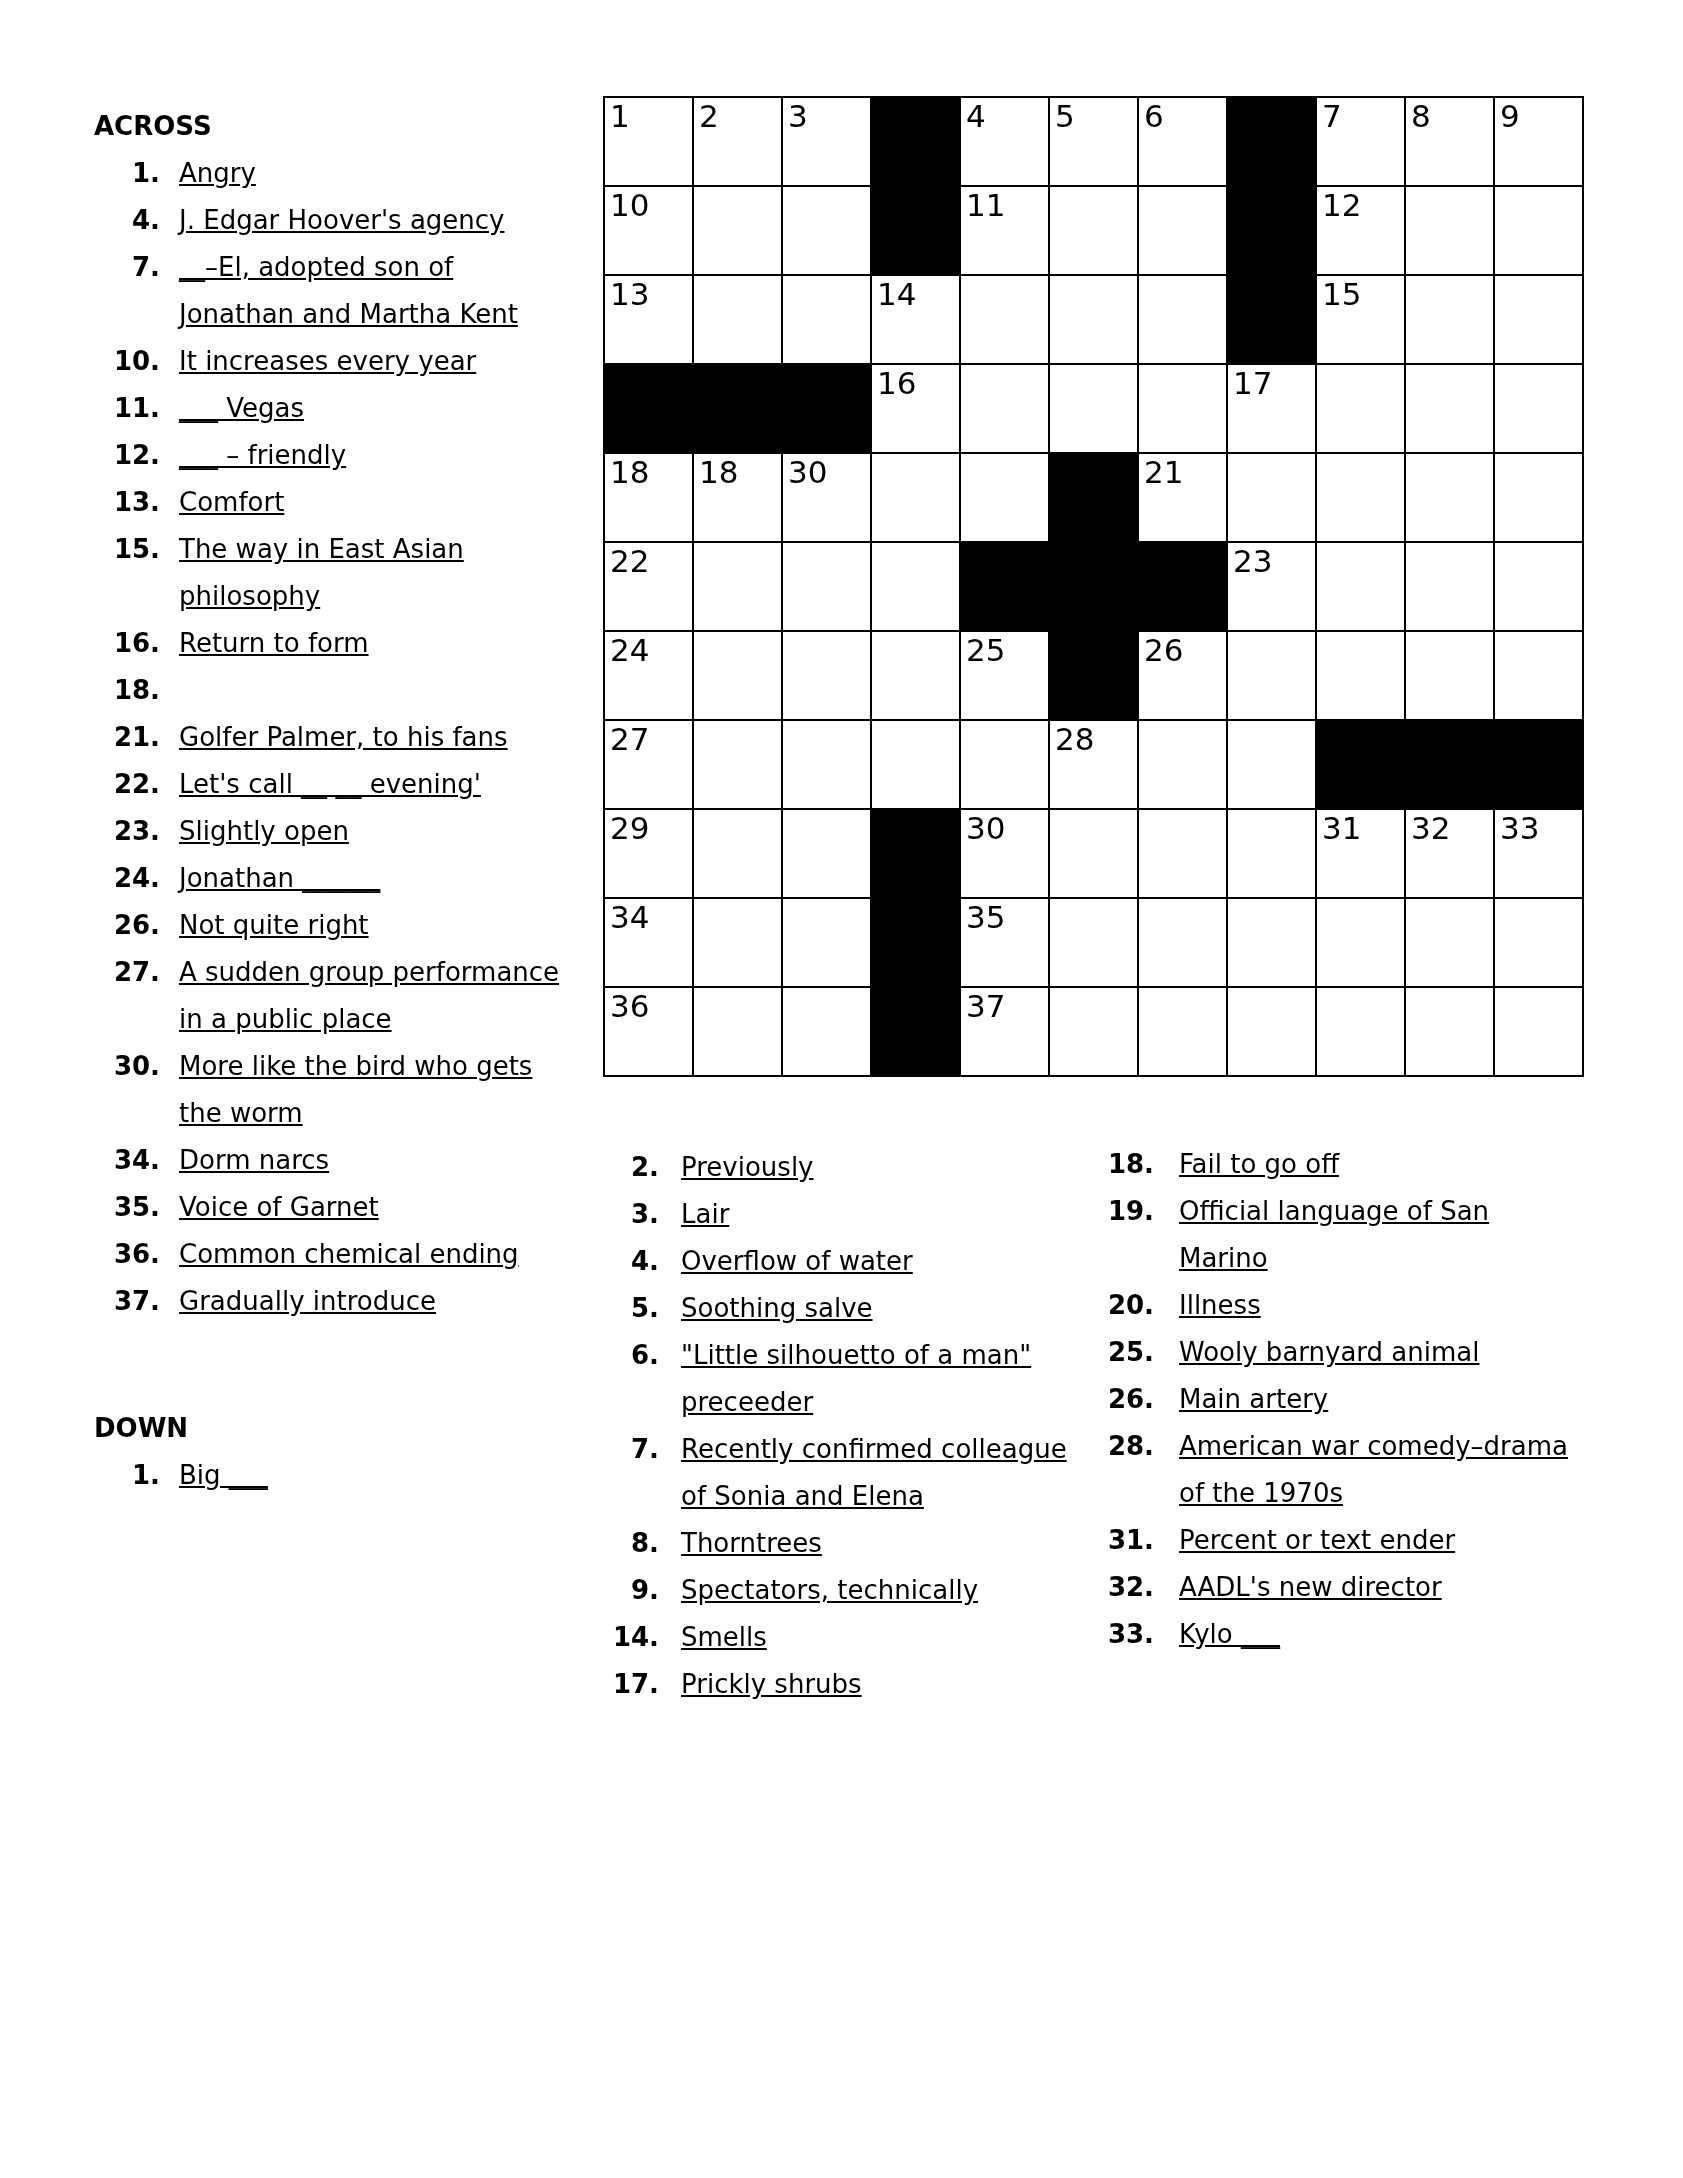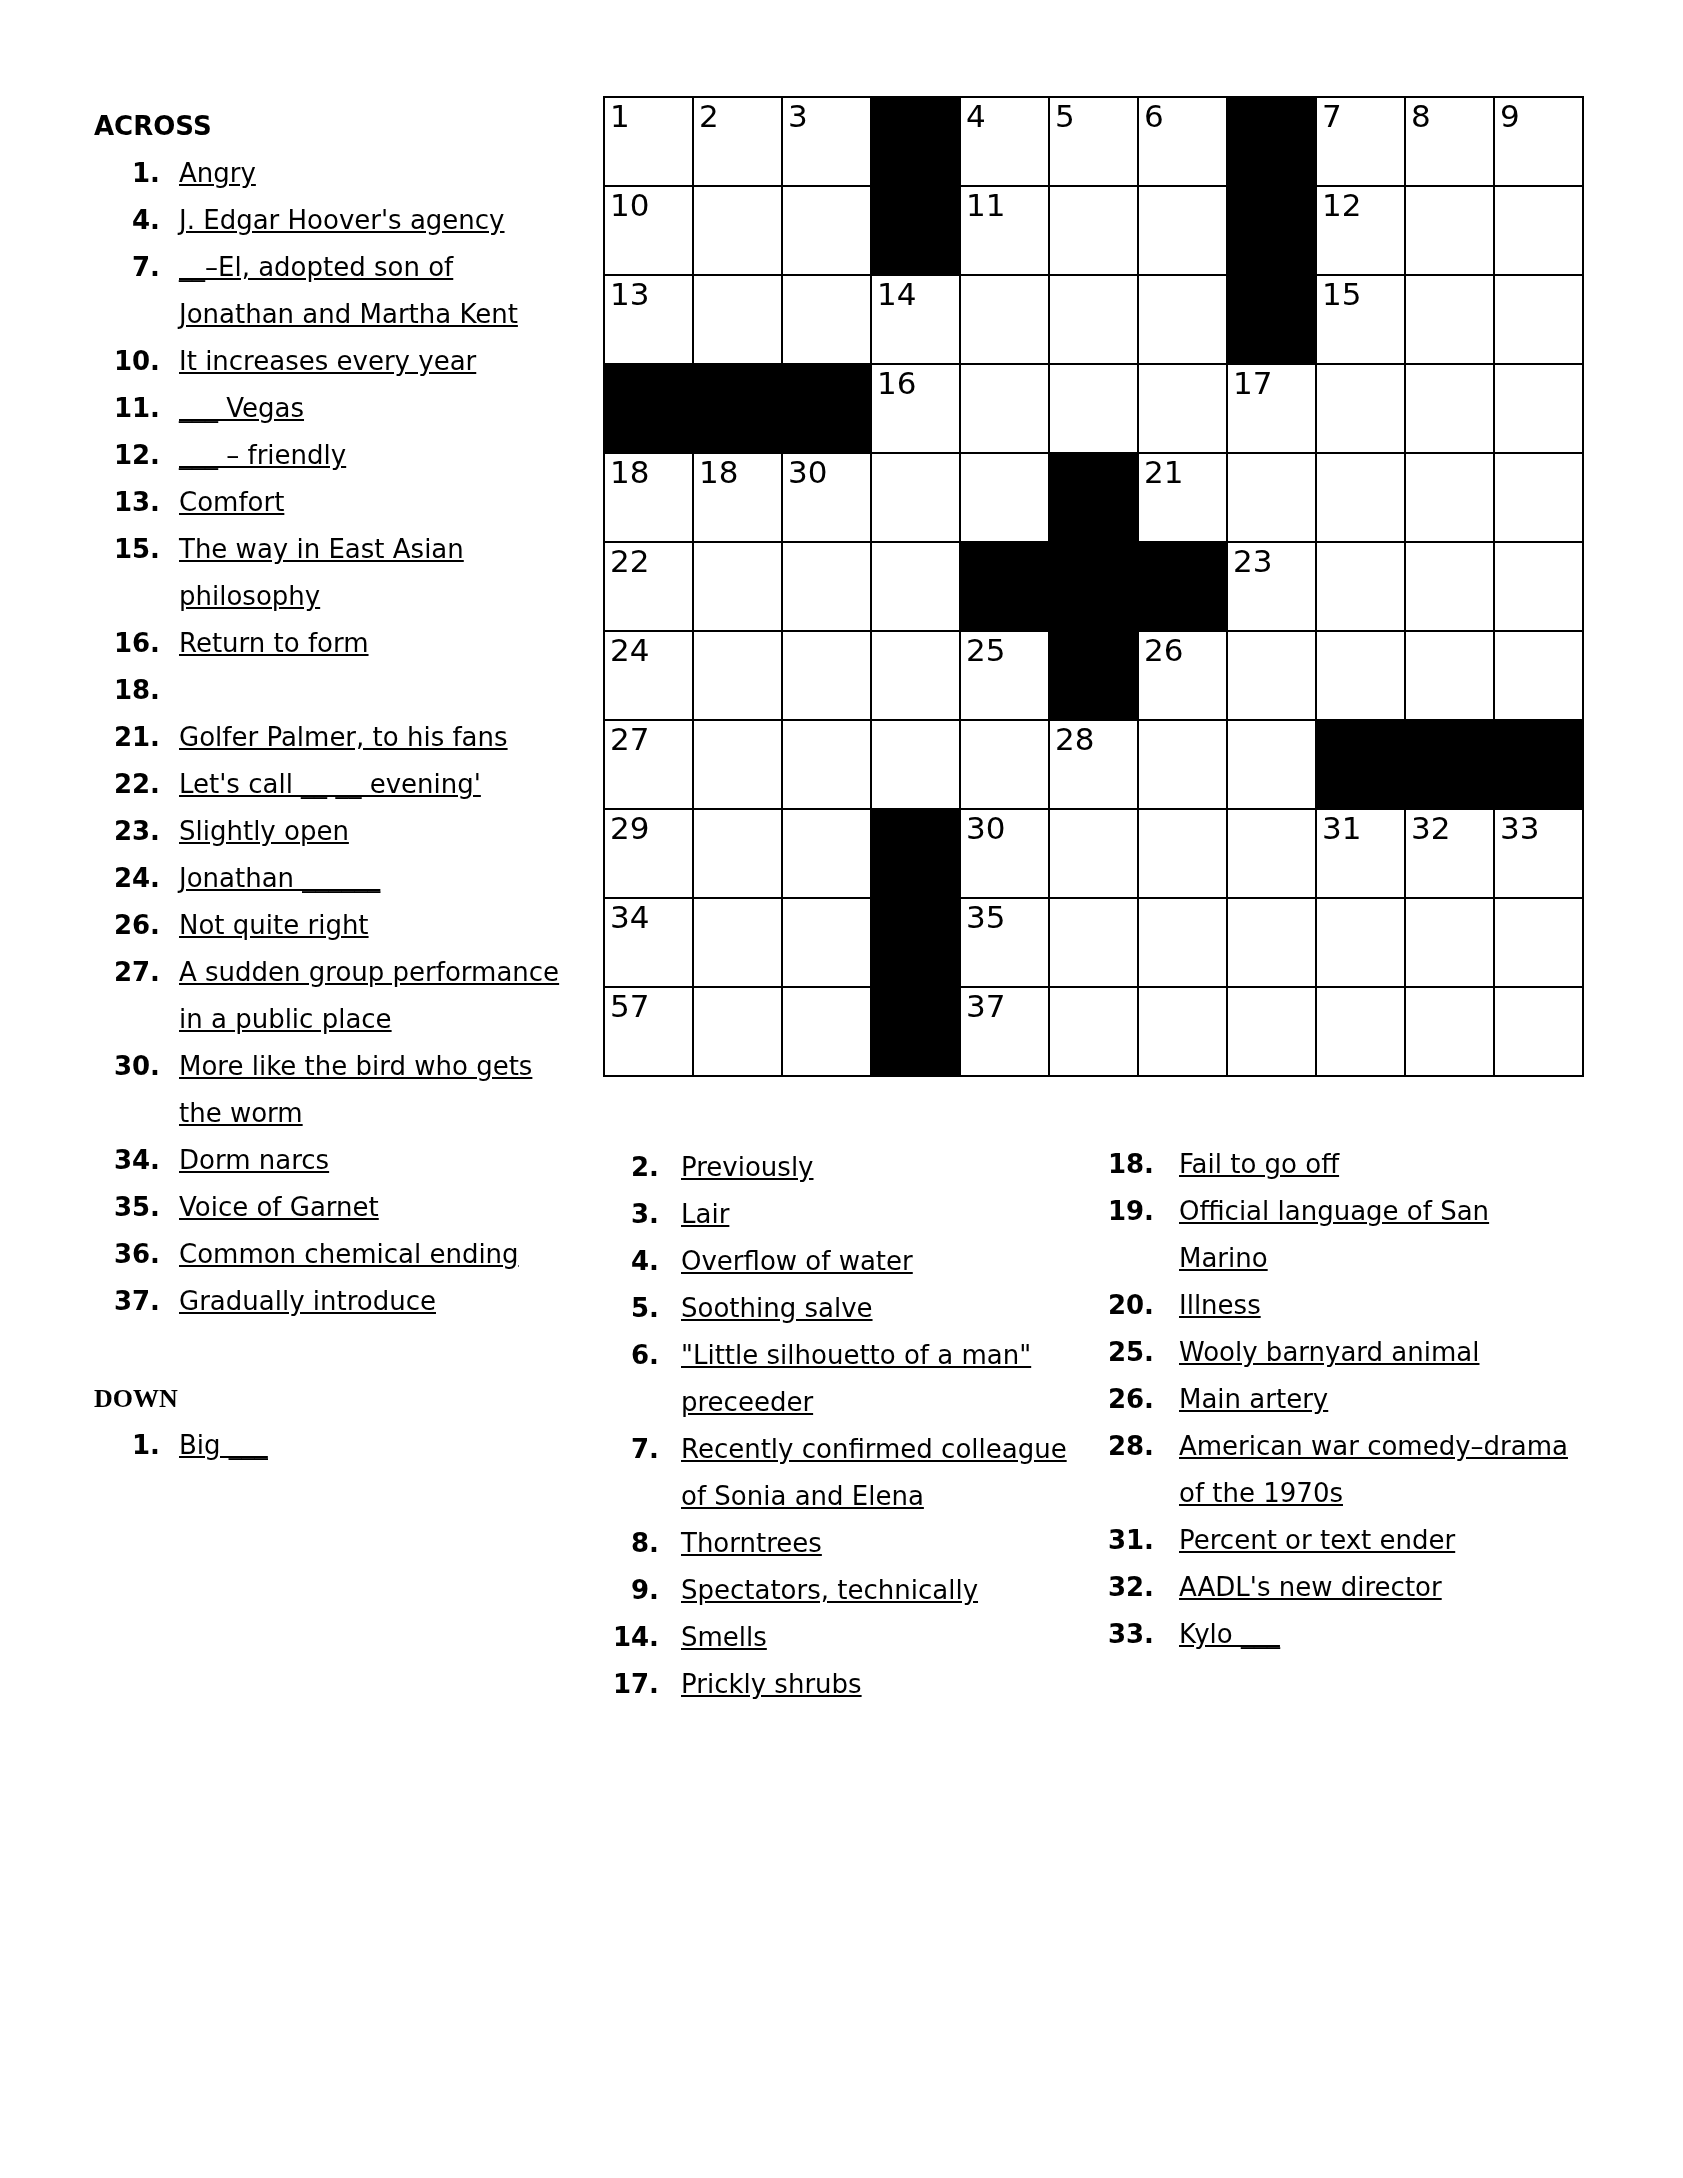--- a/index.html
+++ b/index.html
@@ -11,21 +11,21 @@
   }
   
   .clue-col{position:absolute;font-size:26px;line-height:47px;}
   .list-header{font-weight:bold;margin-left:38px;white-space:nowrap;}
   .clue{display:flex;align-items:flex-start;}
   .cnum{font-weight:bold;text-align:right;flex:0 0 auto;white-space:nowrap;}
   .ctext{flex:0 0 auto;text-decoration:underline;}
   #across-col{left:56px;top:103px;width:540px;}
   #across-col .cnum{width:104px;margin-right:19px;}
   #across-col .ctext{width:396px;}
-  #down-header{margin-top:50px;font-family:Liberation Serif, serif;}
+  #down-header{margin-top:80px;}
   #down-col2{left:540px;top:1144px;width:540px;}
   #down-col2 .cnum{width:119px;margin-right:22px;}
   #down-col2 .ctext{width:391px;}
   #down-col3{left:1035px;top:1141px;width:554px;}
   #down-col3 .cnum{width:119px;margin-right:25px;}
   #down-col3 .ctext{width:396px;}
   
   #grid{
     position:absolute;left:603px;top:96px;
     background:#000000;border:2px solid #000000;
@@ -219,21 +219,21 @@
     <div class="cell">
       <span class="cellnum">35</span>
     </div>
     <div class="cell"></div>
     <div class="cell"></div>
     <div class="cell"></div>
     <div class="cell"></div>
     <div class="cell"></div>
     <div class="cell"></div>
     <div class="cell">
-      <span class="cellnum">57</span>
+      <span class="cellnum">36</span>
     </div>
     <div class="cell"></div>
     <div class="cell"></div>
     <div class="cell black"></div>
     <div class="cell">
       <span class="cellnum">37</span>
     </div>
     <div class="cell"></div>
     <div class="cell"></div>
     <div class="cell"></div>

